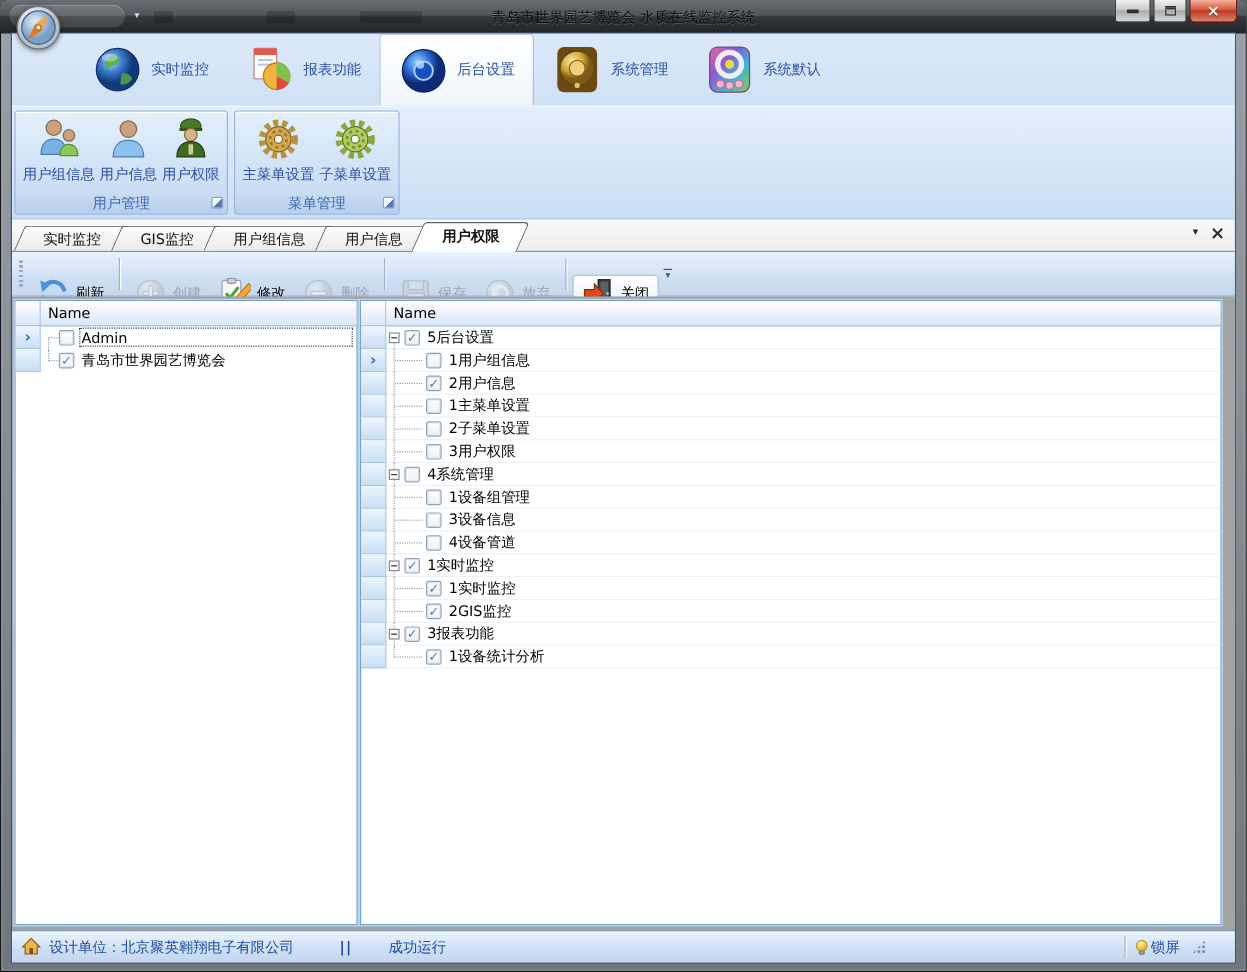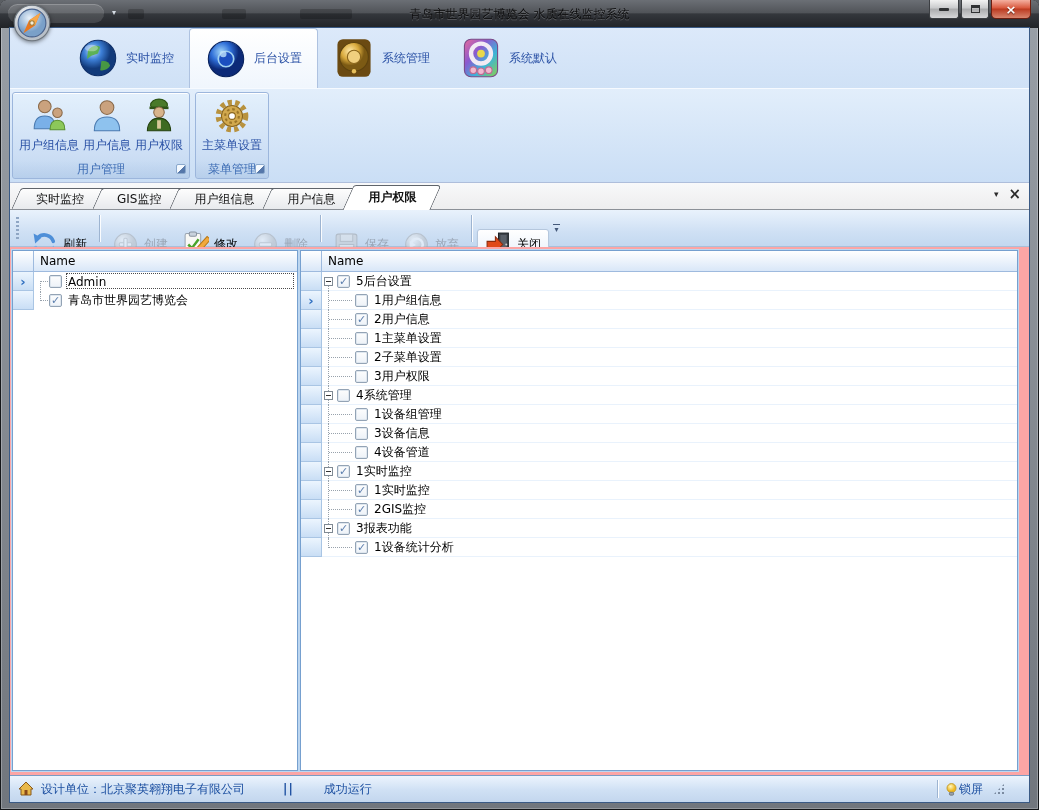--- a/index.html
+++ b/index.html
@@ -78,21 +78,21 @@
   .tbtn .icon{width:27px;height:27px;display:inline-flex;}
   .tbtn.disabled{color:#9aa6b6;}
   .tbtn.disabled .icon{opacity:.45;filter:grayscale(85%);}
   .tbtn.boxed{background:linear-gradient(180deg,#ffffff,#e6eefa);border:1px solid #b5c7dd;box-shadow:0 1px 1px rgba(120,150,190,.35);}
   .tsep{width:1px;height:27px;background:#9db4d1;box-shadow:1px 0 0 rgba(255,255,255,.9);margin:0 5px;}
   .tovf{display:flex;flex-direction:column;align-items:center;margin-left:4px;color:#44597a;}
   .tovf .bar{width:7px;height:1px;background:#44597a;margin-bottom:2px;}
   .tovf .arr{font-size:8px;line-height:6px;}
 
   
-  #content{position:absolute;left:0;top:219px;right:0;height:528px;background:#fca5a5;}
+  #content{position:absolute;left:0;top:219px;right:0;height:528px;background:#a3a3a3;}
   .panel{position:absolute;top:3px;height:521px;background:#fff;border:1px solid #76a0cf;box-shadow:0 0 0 1px #bcd6f0;}
   #lpanel{left:2px;width:286px;}
   #rpanel{left:290px;width:718px;}
   .phead{display:flex;height:21px;}
   .hgut{width:21px;height:100%;background:linear-gradient(180deg,#ffffff,#d9e7f8);border-right:1px solid #9ebade;border-bottom:1px solid #9ebade;}
   .hname{flex:1;background:linear-gradient(180deg,#ffffff,#d9e7f8);border-bottom:1px solid #9ebade;
     display:flex;align-items:center;padding-left:6px;color:#000;}
   .pbody{position:relative;}
   .trow{position:relative;height:19px;display:flex;align-items:center;}
   #rpanel .trow{border-bottom:1px solid #e9f2fc;}
@@ -191,20 +191,34 @@
                 </radialGradient>
               </defs>
               <circle cx="19" cy="19" r="16" fill="url(#gbx)" stroke="#10306a"></circle>
               <path d="M10 12c3-4 8-5 11-3l-2 6-6 2-4 3z" fill="#58b04a" opacity=".92"></path>
               <path d="M22 22c4-1 7 1 8 4-2 3-6 5-9 4z" fill="#4ca03e" opacity=".92"></path>
               <ellipse cx="13" cy="10" rx="6" ry="3" fill="#fff" opacity=".35"></ellipse>
             </svg>
           </span>
           <span>实时监控</span>
         </div>
+        <div class="rtab">
+          <span class="icon" style="width:42px;height:42px">
+            <svg viewBox="0 0 38 38">
+              <rect x="7" y="3" width="17" height="23" rx="1" fill="#fdfdfb" stroke="#c08a8a"></rect>
+              <rect x="7" y="3" width="17" height="5" fill="#e05a50"></rect>
+              <rect x="10" y="11" width="11" height="1.5" fill="#b9c6d8"></rect>
+              <rect x="10" y="14.5" width="11" height="1.5" fill="#b9c6d8"></rect>
+              <circle cx="24" cy="24" r="10" fill="#f3b33c" stroke="#b97f1d"></circle>
+              <path d="M24 24 L24 14 A10 10 0 0 1 33 29 Z" fill="#7dc24f"></path>
+              <path d="M24 24 L33 29 A10 10 0 0 1 24 34 Z" fill="#e04838"></path>
+            </svg>
+          </span>
+          <span>报表功能</span>
+        </div>
         <div class="rtab selected">
           <span class="icon" style="width:42px;height:42px">
             <svg viewBox="0 0 38 38">
               <defs>
                 <radialGradient id="rbx" cx="36%" cy="30%">
                   <stop offset="0" stop-color="#9fd4f8"></stop>
                   <stop offset=".55" stop-color="#2f6fd8"></stop>
                   <stop offset="1" stop-color="#0c2a78"></stop>
                 </radialGradient>
               </defs>
@@ -303,20 +317,31 @@
               <span class="icon" style="width:38px;height:38px">
                 <svg viewBox="0 0 36 36">
                   <circle cx="18" cy="18" r="13" fill="none" stroke="#b8923e" stroke-width="5" stroke-dasharray="4 3.1"></circle>
                   <circle cx="18" cy="18" r="10" fill="#d2a94e" stroke="#8a651c"></circle>
                   <circle cx="18" cy="18" r="6.5" fill="none" stroke="#8a651c" stroke-width="2" stroke-dasharray="2.5 2.6" opacity=".75"></circle>
                   <circle cx="18" cy="18" r="3.2" fill="#fff" stroke="#8a651c"></circle>
                 </svg>
               </span>
               <span class="rlabel">主菜单设置</span>
             </div>
+            <div class="ritem">
+              <span class="icon" style="width:38px;height:38px">
+                <svg viewBox="0 0 36 36">
+                  <circle cx="18" cy="18" r="13" fill="none" stroke="#8aa83e" stroke-width="5" stroke-dasharray="4 3.1"></circle>
+                  <circle cx="18" cy="18" r="10" fill="#b2cc62" stroke="#5c7a1e"></circle>
+                  <circle cx="18" cy="18" r="6.5" fill="none" stroke="#5c7a1e" stroke-width="2" stroke-dasharray="2.5 2.6" opacity=".75"></circle>
+                  <circle cx="18" cy="18" r="3.2" fill="#fff" stroke="#5c7a1e"></circle>
+                </svg>
+              </span>
+              <span class="rlabel">子菜单设置</span>
+            </div>
           </div>
      <div class="glabelbar">
             <span>菜单管理</span>
        <span class="launcher"></span>
      </div>
    </div>
       </div>
 
     <div id="docstrip">
         <div class="dtab"><span>实时监控</span></div>

